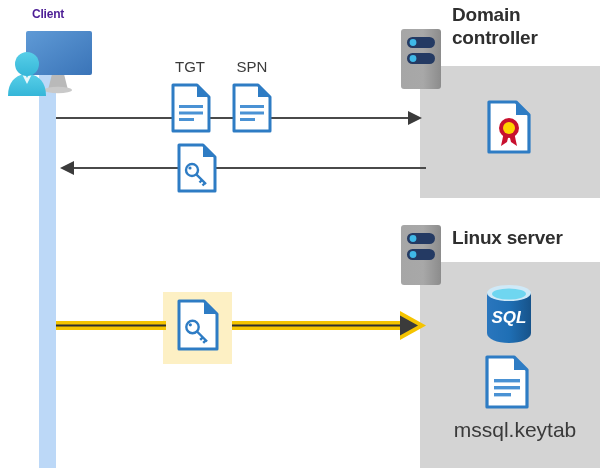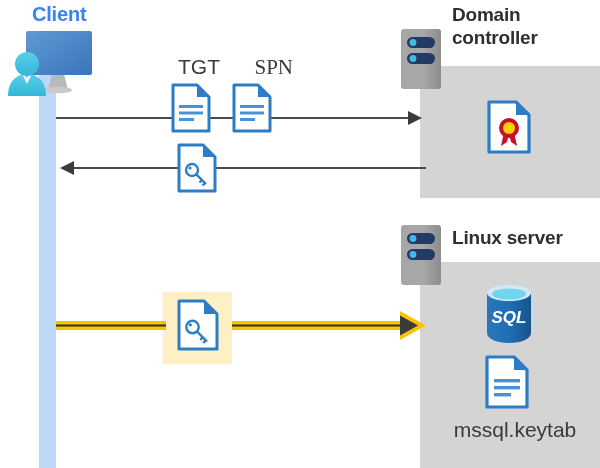--- a/index.html
+++ b/index.html
@@ -26,33 +26,33 @@
 
   
   .heading {
     font-weight: bold;
     color: #2f2f2f;
     font-size: 19px;
     line-height: 23px;
     letter-spacing: -0.2px;
   }
   .client-heading {
-    font-size: 20px;
-    color: #3b82f6;
+    font-size: 12px;
+    color: #4c1d95;
   }
   .caption {
     font-size: 21px;
     color: #3a3a3a;
     text-align: center;
     line-height: 24px;
   }
   .doc-label {
-    font-size: 21px;
+    font-size: 15px;
     color: #3a3a3a;
-    text-align: right;
+    text-align: center;
     line-height: 22px;
   }
 
   
   .lifeline {
     background: #bcd8f7;
   }
 
   
   .highlight-box {
@@ -176,21 +176,21 @@
   <div class="abs caption" style="left:420px; top:418px; width:190px;">mssql.keytab</div>
 
   <div class="abs" style="left:56px; top:108px; width:370px; height:20px;">
     <svg width="370" height="20" viewBox="0 0 370 20">
       <line x1="0" y1="10" x2="352" y2="10" stroke="#4a4a4a" stroke-width="2"></line>
       <path d="M352 3 L366 10 L352 17 Z" fill="#3b3b3b"></path>
     </svg>
   </div>
 
   <div class="abs doc-label" style="left:160px; top:56px; width:60px;">TGT</div>
-  <div class="abs doc-label" style="left:231px; top:56px; width:62px;font-family:Liberation Serif, serif;">SPN</div>
+  <div class="abs doc-label" style="left:221px; top:56px; width:62px;">SPN</div>
 
   <div class="abs" style="left:171px; top:83px; width:40px; height:50px;">
     <svg width="40" height="50" viewBox="0 0 40 50">
       <path d="M2 2 H26 L38 14 V48 H2 Z" fill="#ffffff" stroke="#2e7cc4" stroke-width="3" stroke-linejoin="round"></path>
       <path d="M26 2 L38 14 H26 Z" fill="#2e7cc4"></path>
       <rect x="8" y="22" width="24" height="3" fill="#4a92d4"></rect>
       <rect x="8" y="28.5" width="24" height="3" fill="#4a92d4"></rect>
       <rect x="8" y="35" width="15" height="3" fill="#4a92d4"></rect>
     </svg>
   </div>

